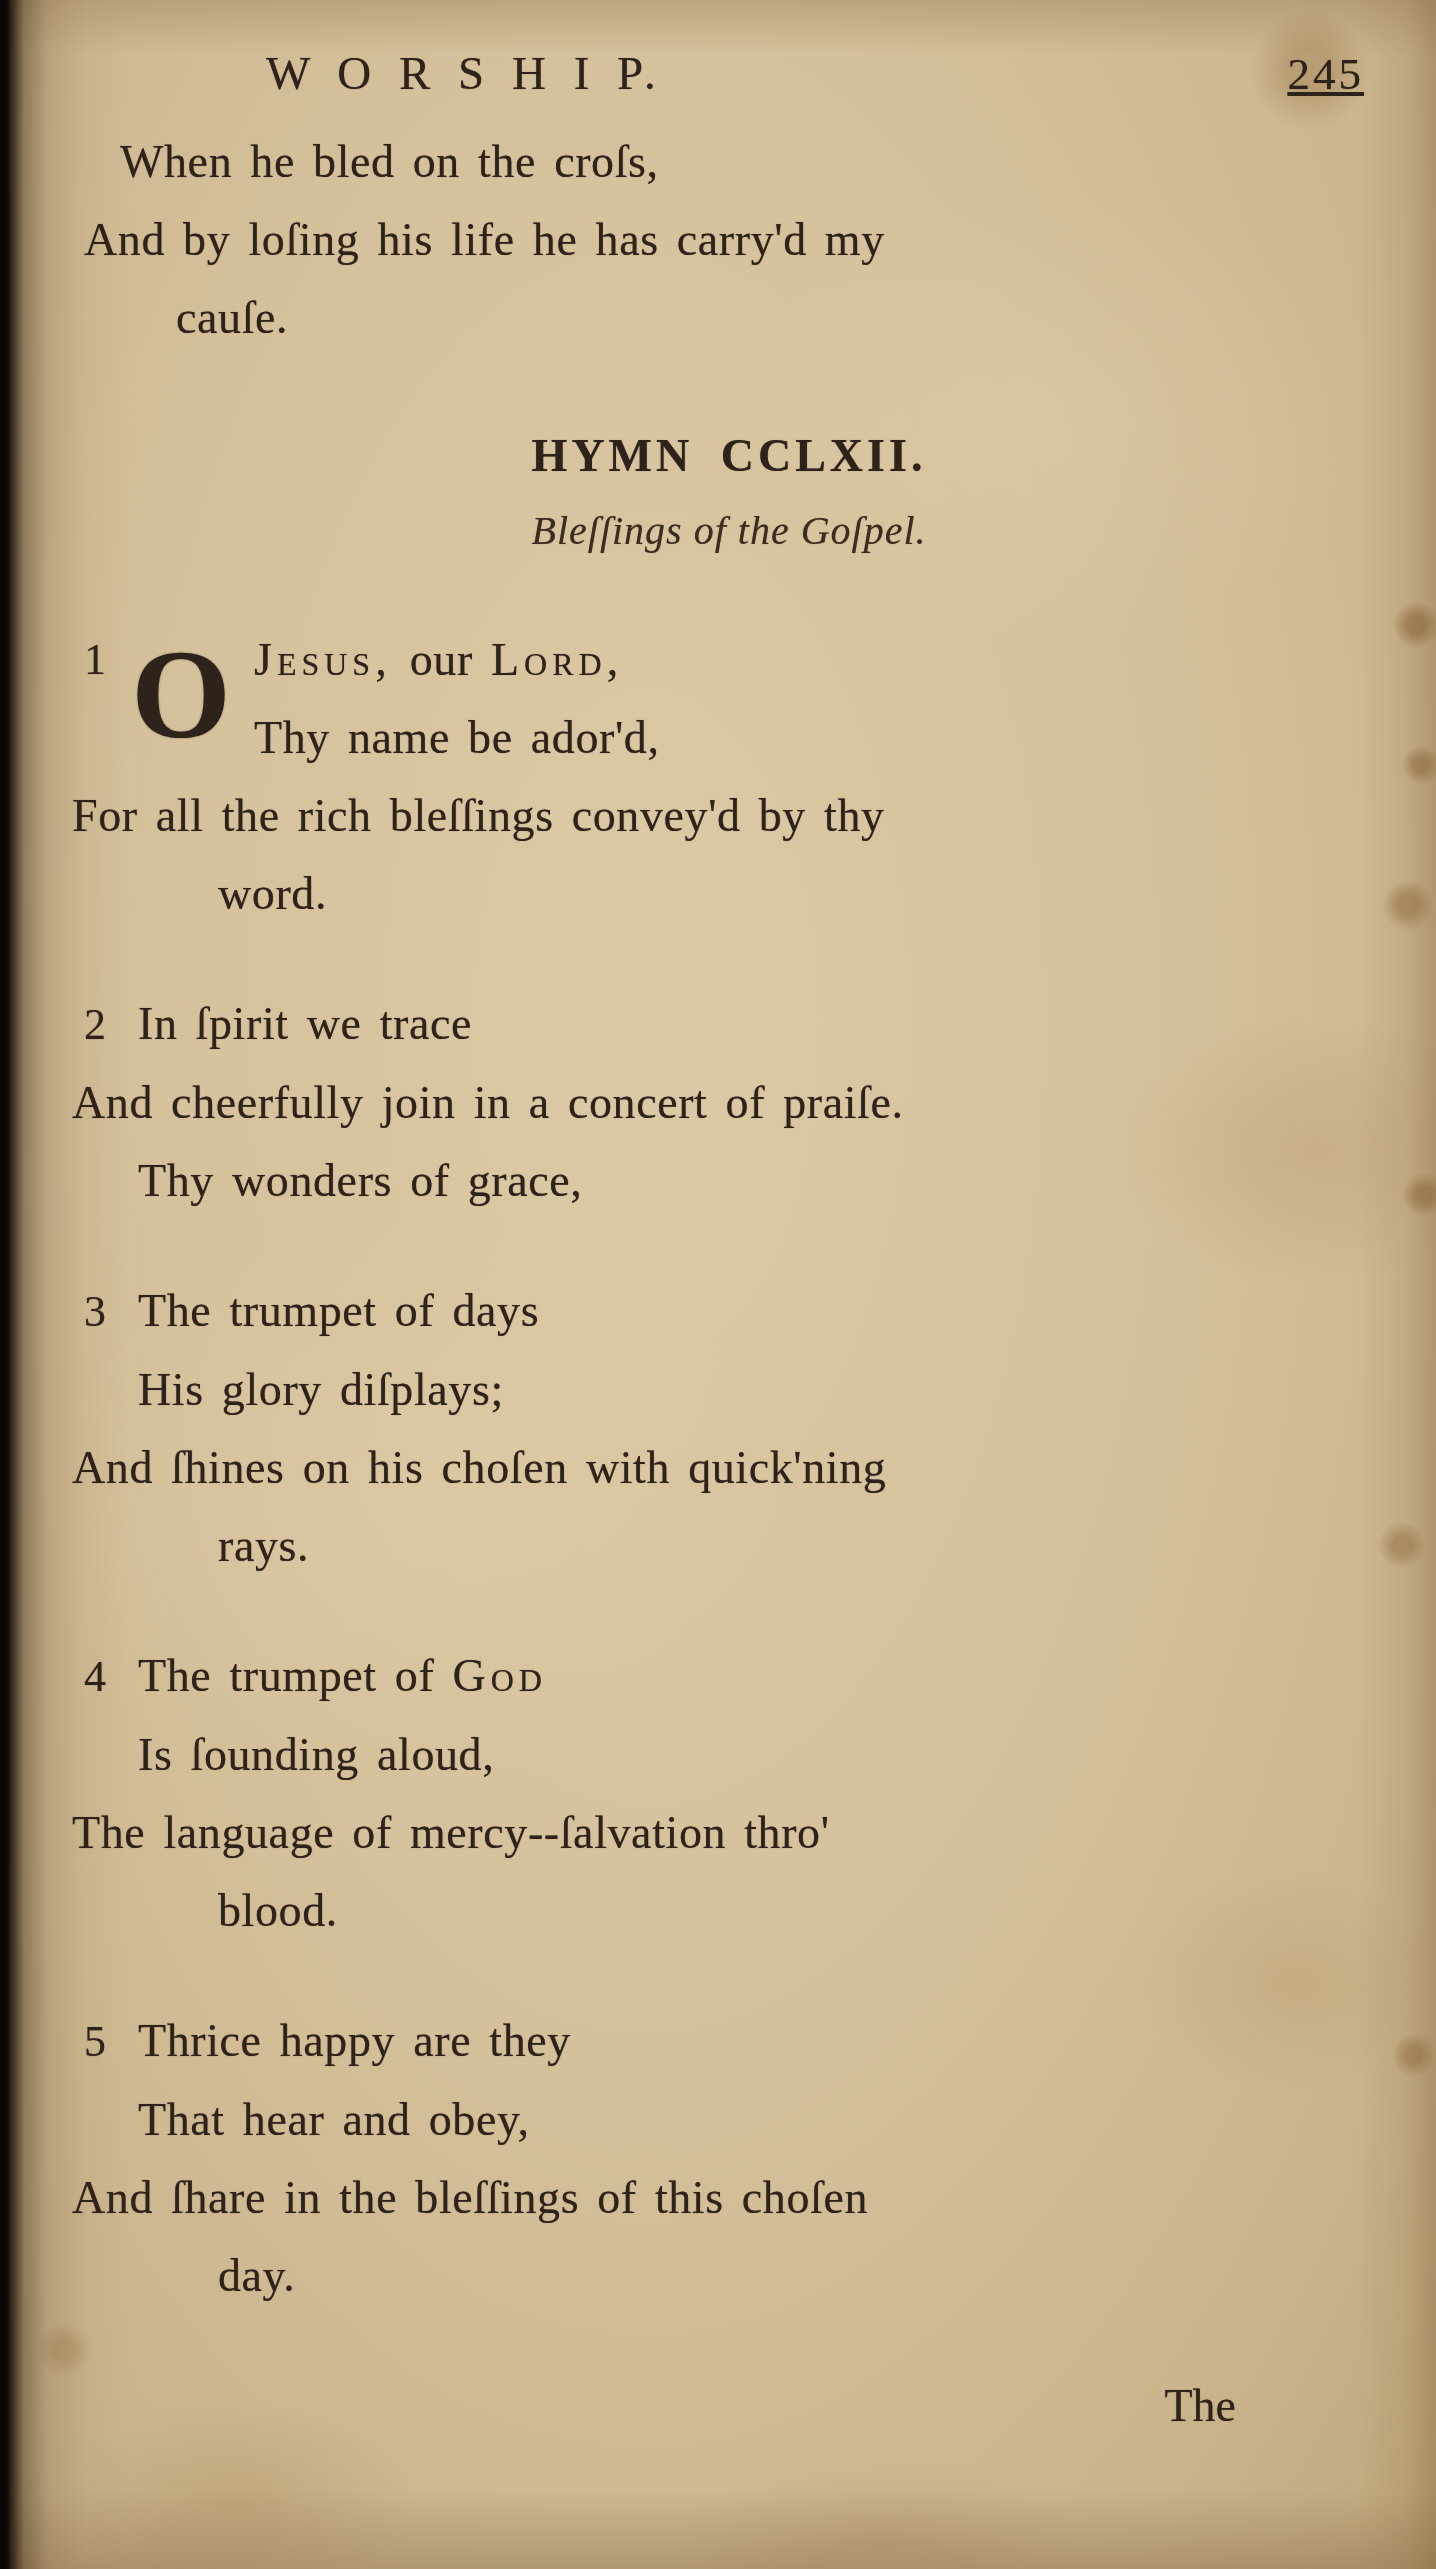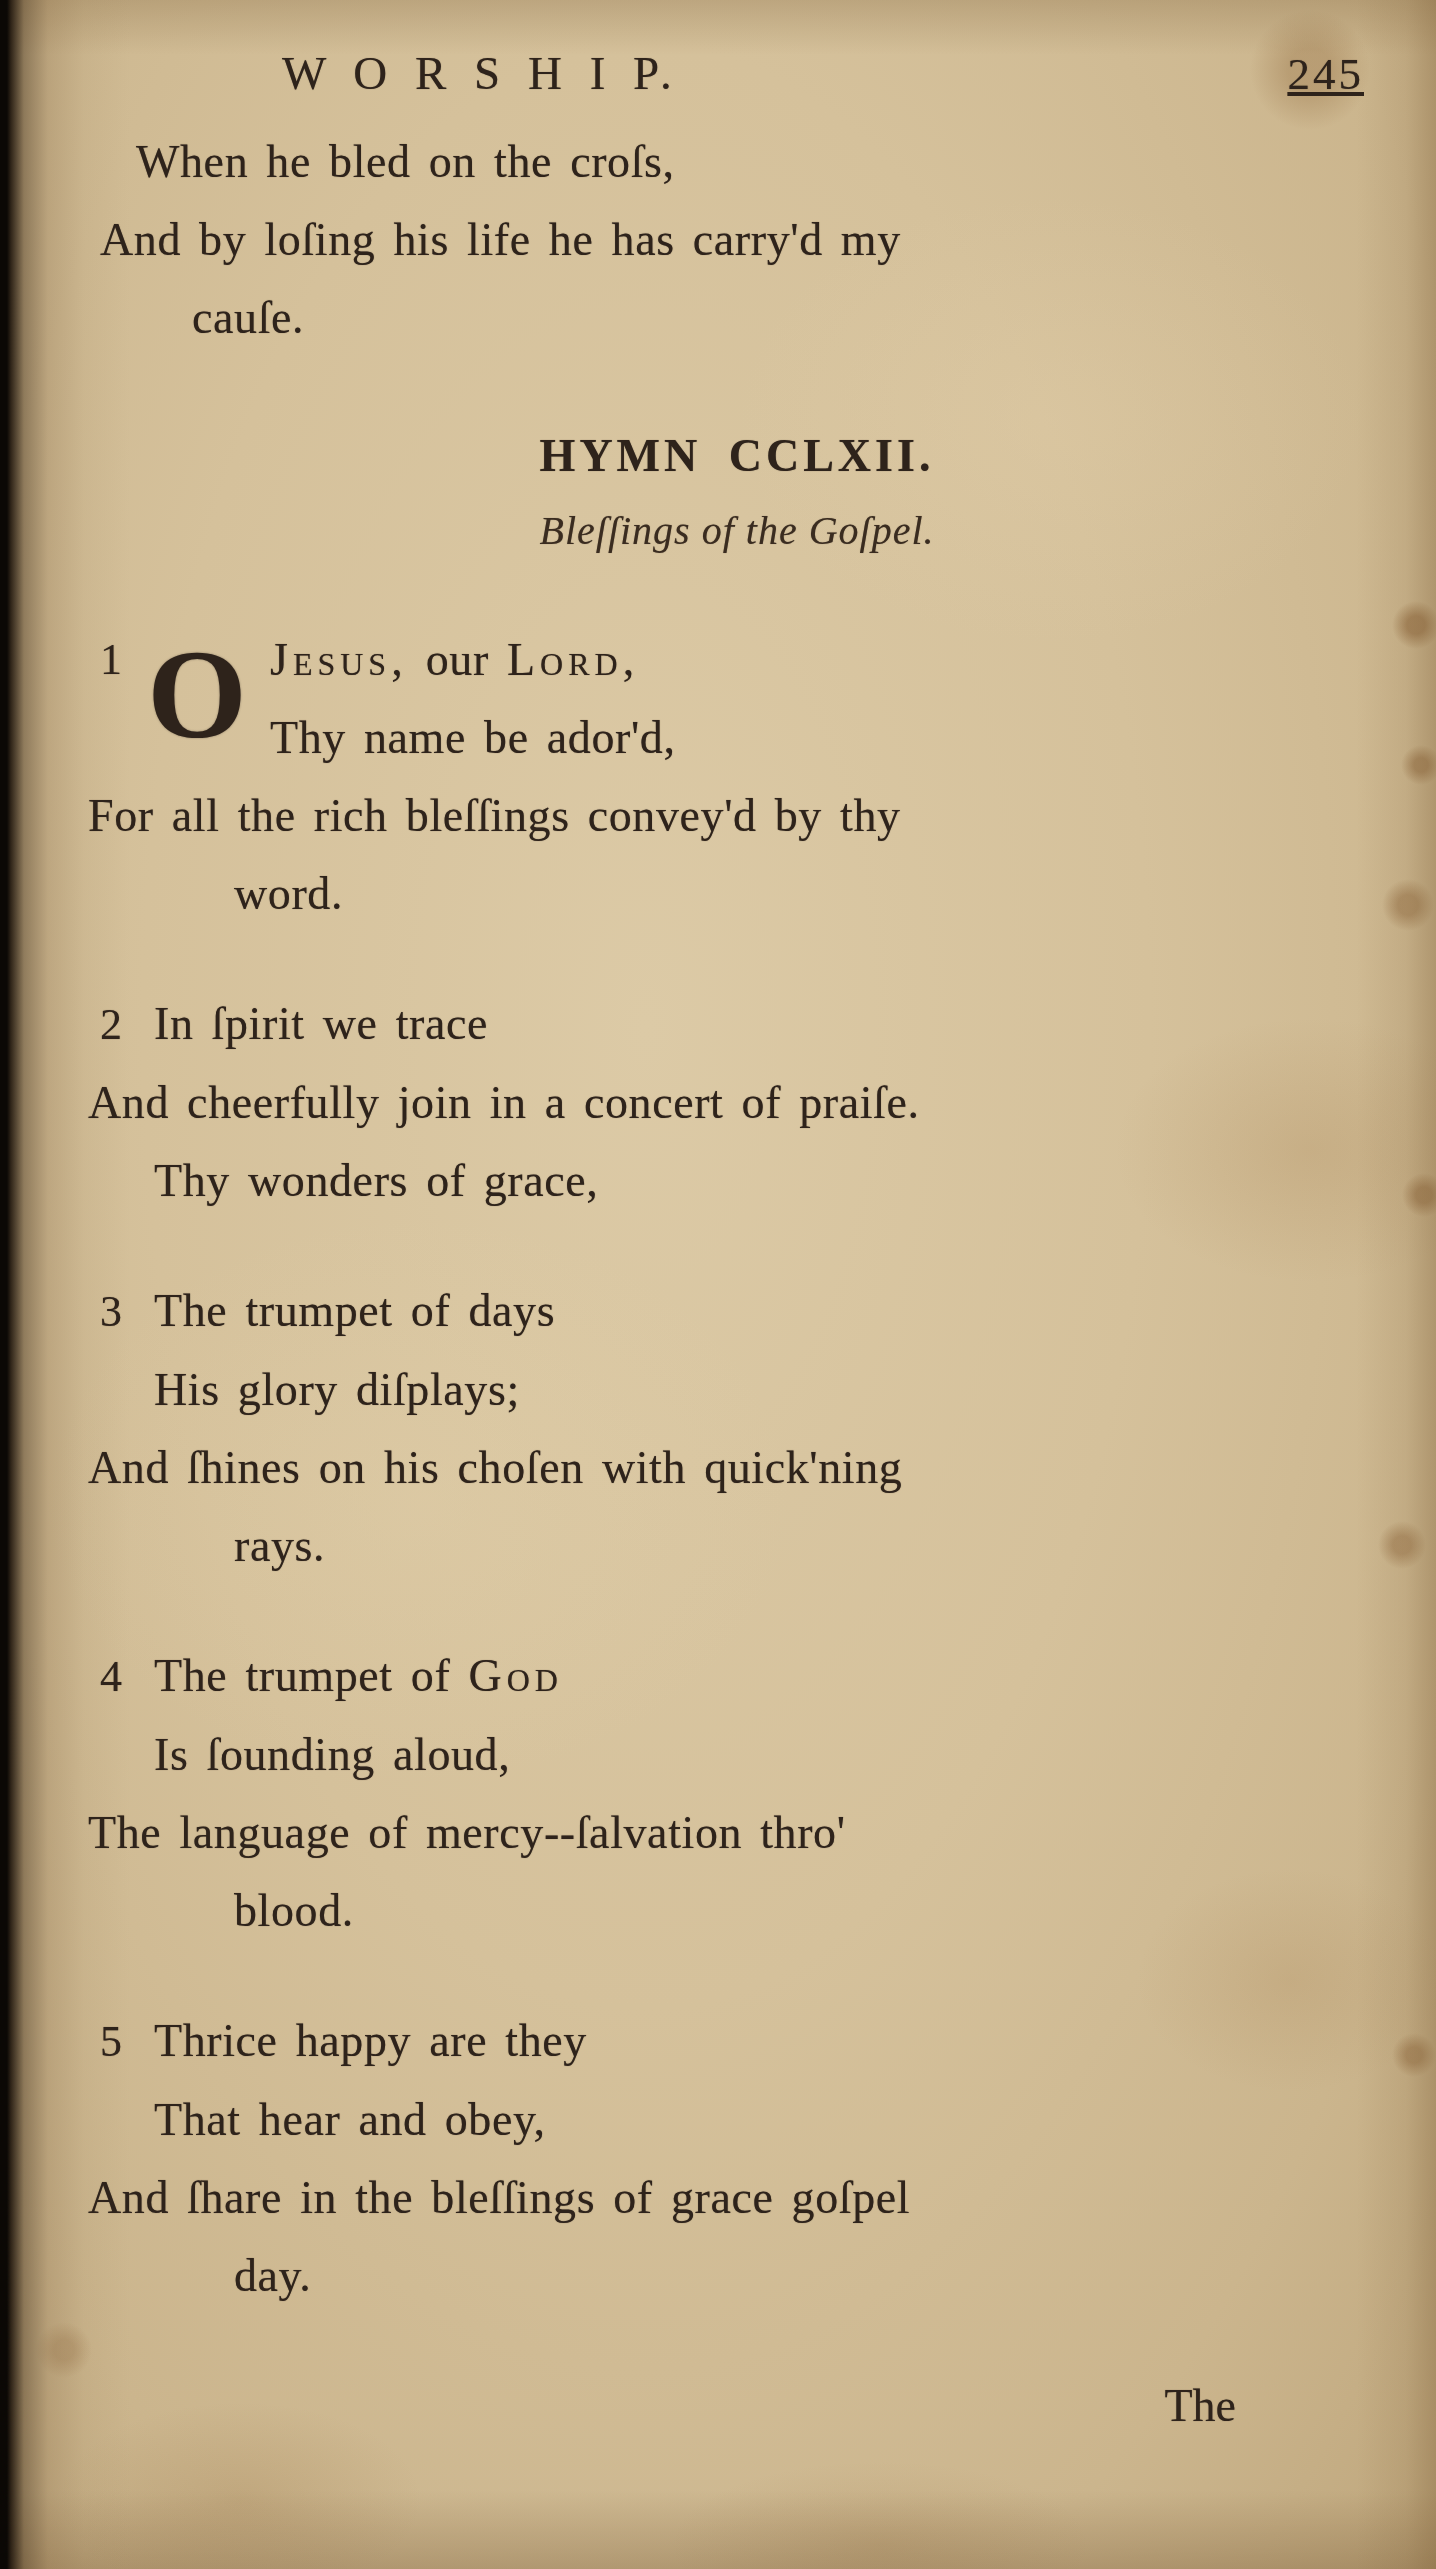--- a/index.html
+++ b/index.html
@@ -42,21 +42,21 @@
     position:absolute; left:0; top:0; bottom:0; width:130px;
     background:linear-gradient(90deg,
       #0b0805 0px, #0b0805 7px,
       rgba(35,25,15,.92) 11px,
       rgba(90,70,45,.55) 24px,
       rgba(140,112,75,.30) 48px,
       rgba(160,135,95,.12) 84px,
       rgba(160,135,95,0) 130px);
     pointer-events:none;
   }
-  .content { position:absolute; left:100px; top:34px; right:62px; }
+  .content { position:absolute; left:84px; top:34px; right:62px; }
   .line {
     font-size:46px; line-height:78px;
     white-space:nowrap;
     word-spacing:6px; letter-spacing:.6px;
     text-shadow:0 0 1px rgba(46,35,27,.55);
   }
   .running-head { display:flex; align-items:baseline; line-height:78px; margin-bottom:10px; }
   .head-title { font-size:47px; letter-spacing:6px; word-spacing:4px; margin-left:182px; text-shadow:0 0 1px rgba(46,35,27,.55); }
   .page-num { margin-left:auto; margin-right:10px; font-size:45px; letter-spacing:3px; text-shadow:0 0 1px rgba(46,35,27,.55);text-decoration:underline; }
   .intro { margin-bottom:60px; }
@@ -131,20 +131,20 @@
     <section class="verse">
       <p class="line"><span class="vnum-inline">4</span><span>The trumpet of</span> <span class="sc">God</span></p>
       <p class="line ind">Is ſounding aloud,</p>
       <p class="line flush">The language of mercy--ſalvation thro'</p>
       <p class="line wrap">blood.</p>
     </section>
 
     <section class="verse">
       <p class="line"><span class="vnum-inline">5</span><span>Thrice happy are they</span></p>
       <p class="line ind">That hear and obey,</p>
-      <p class="line flush">And ſhare in the bleſſings of grace goſpel</p>
+      <p class="line flush">And ſhare in the bleſſings of this choſen</p>
       <p class="line wrap">day.</p>
     </section>
 
     <div class="catchword">The</div>
 
   </div>
 </div>
 
 </body></html>

